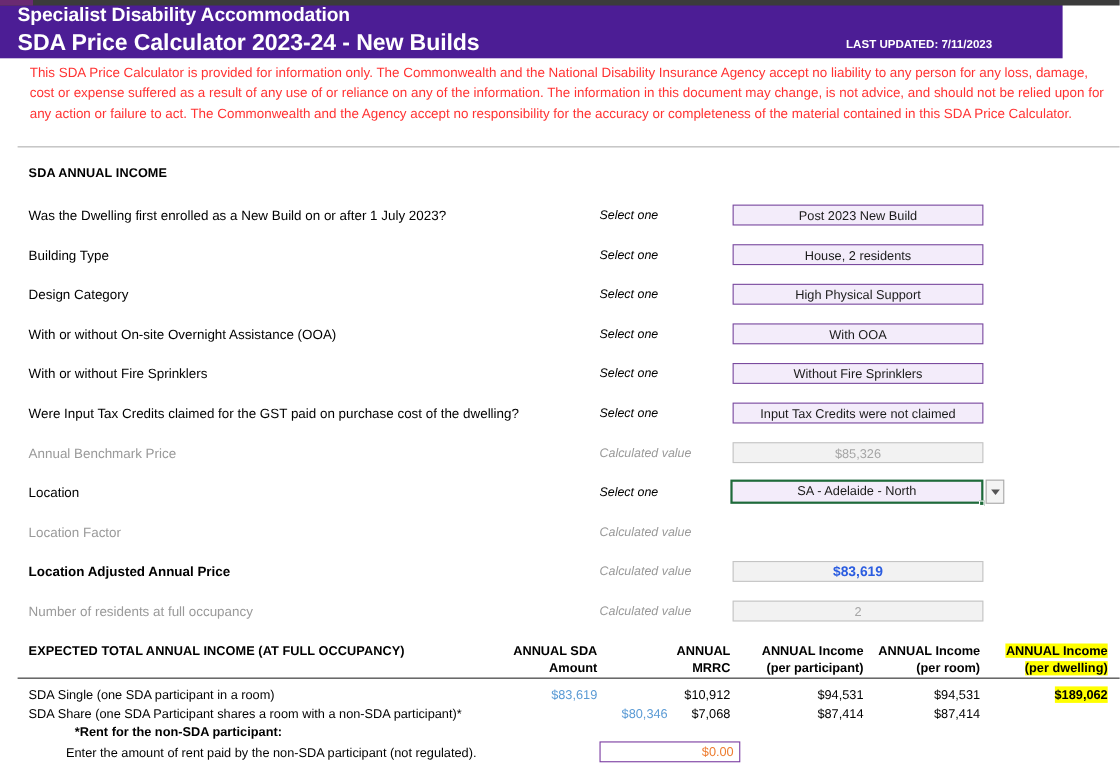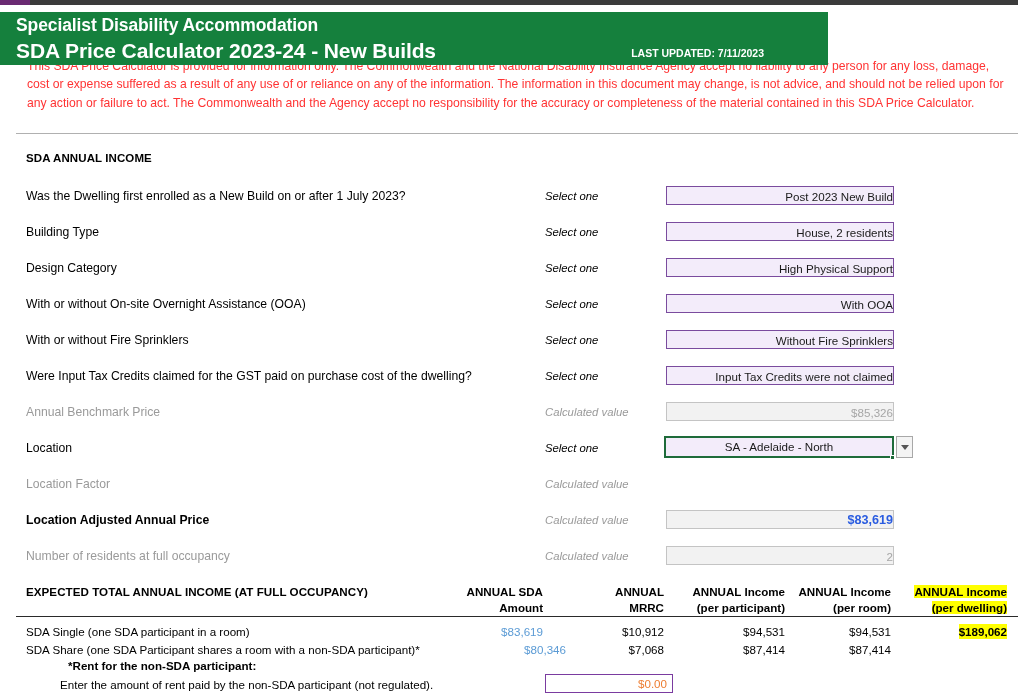--- a/index.html
+++ b/index.html
@@ -31,24 +31,24 @@
     top: 0; left: 0;
     width: 30px;
     height: 5px;
     background: #6a2a72;
     z-index: 4;
   }
 
   
   .header {
     position: absolute;
-    top: 12px; left: 0;
-    width: 828px;
+    top: 0; left: 0;
+    width: 966px;
     height: 53px;
-    background: #15803d;
+    background: #4c1d95;
     z-index: 2;
   }
   .header-line1 {
     position: absolute;
     left: 16px;
     top: 3px;
     color: #ffffff;
     font-size: 17.5px;
     font-weight: bold;
     letter-spacing: -0.1px;
@@ -131,21 +131,21 @@
   }
   .f-hint.muted { color: #9a9a9a; }
 
   .f-box {
     position: absolute;
     left: 666px;
     top: 0px;
     width: 228px;
     height: 19px;
     line-height: 19px;
-    text-align: right;
+    text-align: center;
     font-size: 11.6px;
     box-sizing: border-box;
   }
   .f-box.select {
     background: #f3ecfa;
     border: 1px solid #7a4b9e;
     color: #1a1a1a;
   }
   .f-box.calc {
     background: #f2f2f2;
@@ -395,21 +395,21 @@
   </div>
 <div class="tbl-rule"></div>
 <div id="result-rows">
     <div class="row-label" style="top: 625px;">SDA Single (one SDA participant in a room)</div>
     <div class="cell-num blue" style="top: 625px; left: 413px; width: 130px;">$83,619</div>
     <div class="cell-num" style="top: 625px; left: 544px; width: 120px;">$10,912</div>
     <div class="cell-num" style="top: 625px; left: 645px; width: 140px;">$94,531</div>
     <div class="cell-num" style="top: 625px; left: 751px; width: 140px;">$94,531</div>
     <div class="cell-num hl" style="top: 625px; left: 892px; width: 115px;"><span>$189,062</span></div>
     <div class="row-label" style="top: 643px;">SDA Share (one SDA Participant shares a room with a non-SDA participant)*</div>
-    <div class="cell-num blue" style="top: 643px; left: 397px; width: 130px; padding-left: 39px;">$80,346</div>
+    <div class="cell-num blue" style="top: 643px; left: 438px; width: 130px; padding-left: 39px;">$80,346</div>
     <div class="cell-num" style="top: 643px; left: 544px; width: 120px;">$7,068</div>
     <div class="cell-num" style="top: 643px; left: 645px; width: 140px;">$87,414</div>
     <div class="cell-num" style="top: 643px; left: 751px; width: 140px;">$87,414</div>
   </div>
 
 <div class="note-bold">*Rent for the non-SDA participant:</div>
 <div class="note-plain">Enter the amount of rent paid by the non-SDA participant (not regulated).</div>
 <div class="rent-input">$0.00</div>
 
 </body></html>

